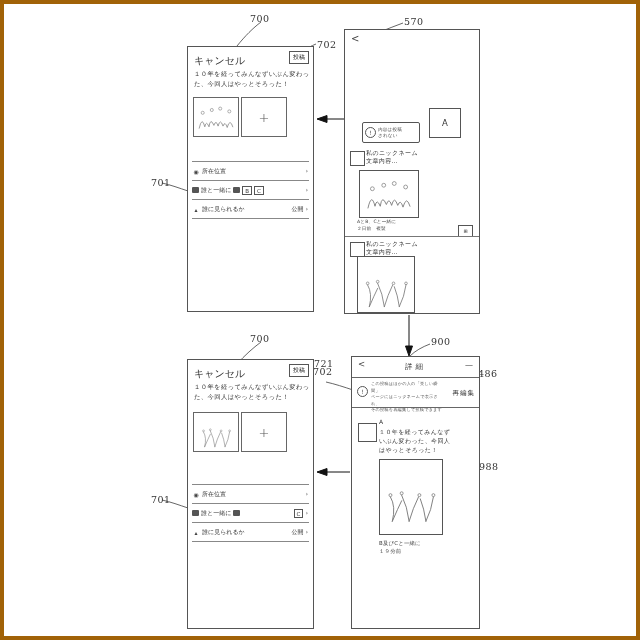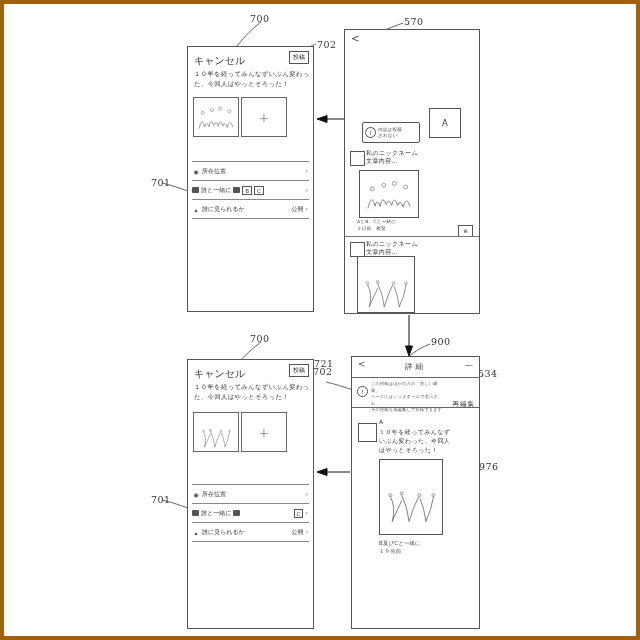--- a/index.html
+++ b/index.html
@@ -79,22 +79,22 @@
   <div class="ref" style="left:246px;top:9px">700</div>
   <div class="ref" style="left:313px;top:35px">702</div>
   <div class="ref" style="left:400px;top:12px">570</div>
   <div class="ref" style="left:387px;top:102px">711</div>
   <div class="ref" style="left:147px;top:173px">701</div>
   <div class="ref" style="left:246px;top:329px">700</div>
   <div class="ref" style="left:309px;top:362px">702</div>
   <div class="ref" style="left:147px;top:490px">701</div>
   <div class="ref" style="left:427px;top:332px">900</div>
   <div class="ref" style="left:310px;top:354px">721</div>
-  <div class="ref" style="left:474px;top:364px">534</div>
-  <div class="ref" style="left:475px;top:457px">976</div>
+  <div class="ref" style="left:474px;top:364px">486</div>
+  <div class="ref" style="left:475px;top:457px">988</div>
 
   <div class="screen" style="left:183px;top:42px;width:127px;height:266px">
     <div class="cancel">キャンセル</div>
     <div class="postbtn">投稿</div>
     <div class="body-text">１０年を経ってみんなずいぶん変わった、今回人はやっとそろった！</div>
     <div class="media-row" style="top:50px">
       <div class="thumb">
         <svg class="sk" width="42" height="34" viewBox="0 0 60 48">
           <path d="M6,40 q4,-18 8,-2 q2,-10 6,0 q2,-14 7,-2 q3,-9 6,1 q3,-12 7,0 q3,-8 6,2 q4,-14 8,-1"></path>
           <circle cx="11" cy="18" r="2.2"></circle>
@@ -225,21 +225,21 @@
     <div class="d-title">詳細</div>
     <div class="d-menu">—</div>
     <div class="hline" style="top:20px"></div>
 
     <span class="bang" style="position:absolute;left:5px;top:29px">!</span>
     <div class="d-notice-lines" style="left:19px;top:24px;width:74px">
       <span>この投稿はほかの人の「楽しい瞬間」</span><br>
       <span>ページにはニックネームで表示され、</span><br>
       <span>その投稿を再編集して投稿できます</span>
     </div>
-    <div class="reedit" style="top:43px">再編集</div>
+    <div class="reedit" style="top:32px">再編集</div>
     <div class="hline" style="top:50px"></div>
 
     <div class="cb" style="left:6px;top:66px;width:17px;height:17px"></div>
     <div class="itemtxt" style="left:27px;top:61px;font-size:6px">A</div>
     <div class="itemtxt" style="left:27px;top:70px;width:76px;line-height:1.5">１０年を経ってみんなずいぶん変わった、今回人はやっとそろった！</div>
 
     <div class="photo" style="left:27px;top:102px;width:64px;height:76px">
       <svg class="sk" width="56" height="64" viewBox="0 0 60 60">
         <path d="M10,56 Q14,40 8,30 M10,56 Q16,42 20,34 M28,56 Q26,40 20,28 M28,56 Q32,42 38,30 M46,56 Q44,42 40,32 M46,56 Q52,44 54,30"></path>
         <circle cx="8" cy="28" r="1.6"></circle>

